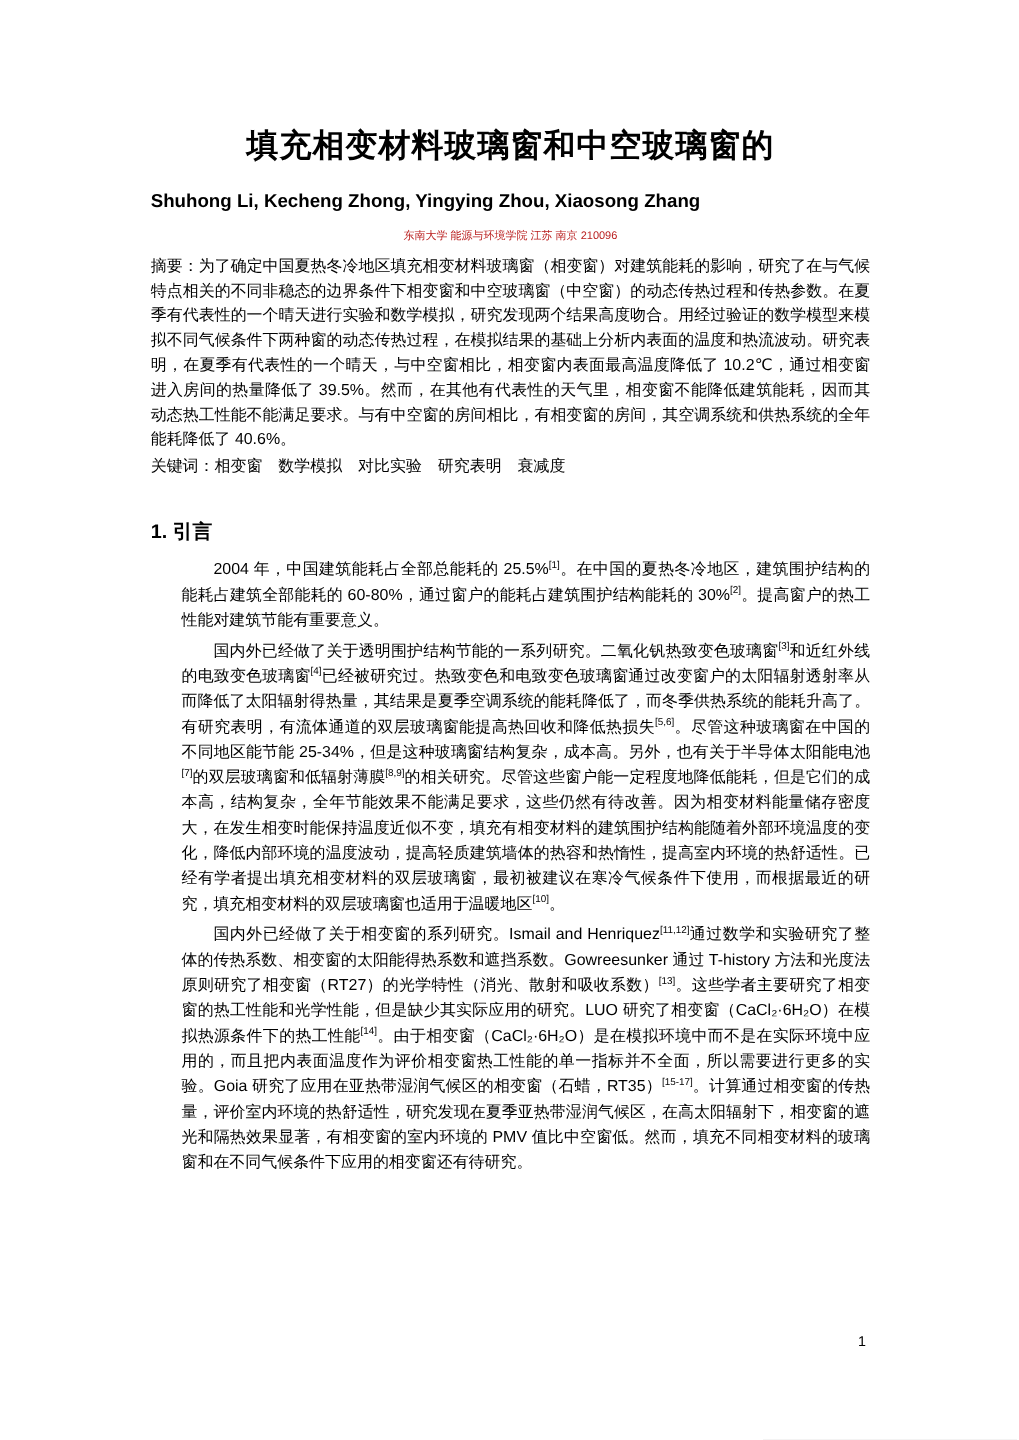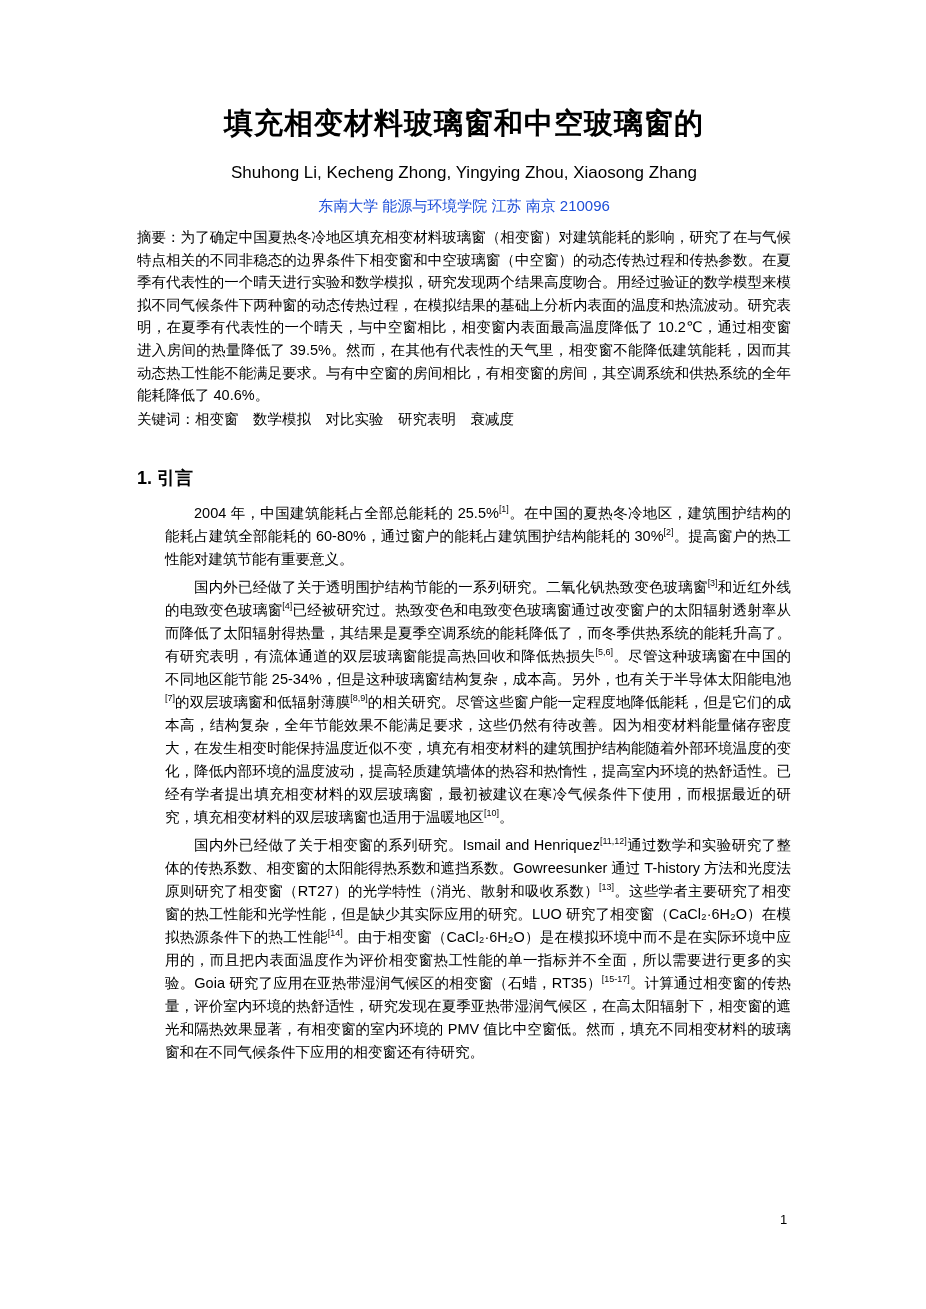--- a/index.html
+++ b/index.html
@@ -9,39 +9,39 @@
     height: 1309px;
     background: #ffffff;
     margin: 0 auto;
     font-family: "Liberation Sans", "DejaVu Sans", sans-serif;
     color: #000;
     overflow: hidden;
   }
   .content {
     position: absolute;
     left: 137px;
-    top: 100px;
+    top: 110px;
     width: 654px;
   }
   .title {
     font-size: 29px;
     font-weight: bold;
     text-align: center;
     line-height: 47px;
     letter-spacing: 1px;
   }
   .authors {
     margin-top: 16px;
     font-size: 17px;
-    text-align: center;
+    font-weight: bold;
   }
   .affiliation {
     margin-top: 14px;
-    font-size: 15px;
-    color: #1d4ed8;
+    font-size: 10px;
+    color: #b91c1c;
     text-align: center;
   }
   .abstract {
     margin: 10px 0 0 0;
     font-size: 14.5px;
     line-height: 22.6px;
     text-align: justify;
   }
   .keywords {
     margin: 1px 0 0 0;

